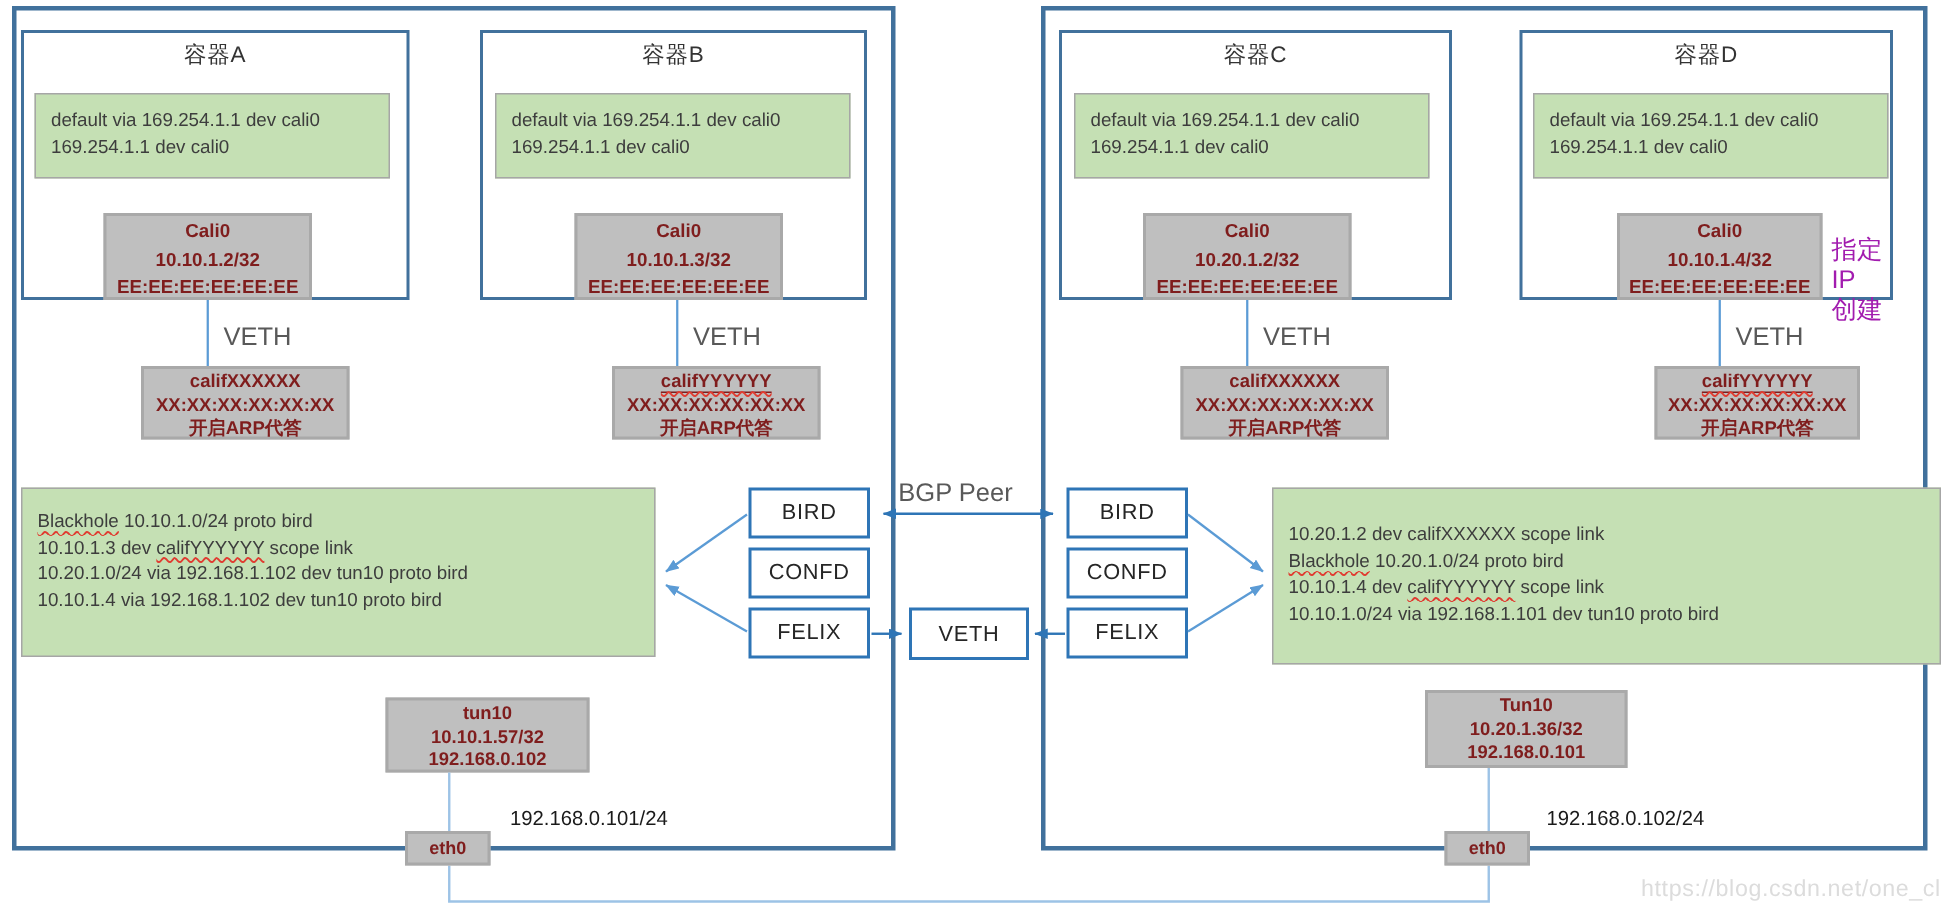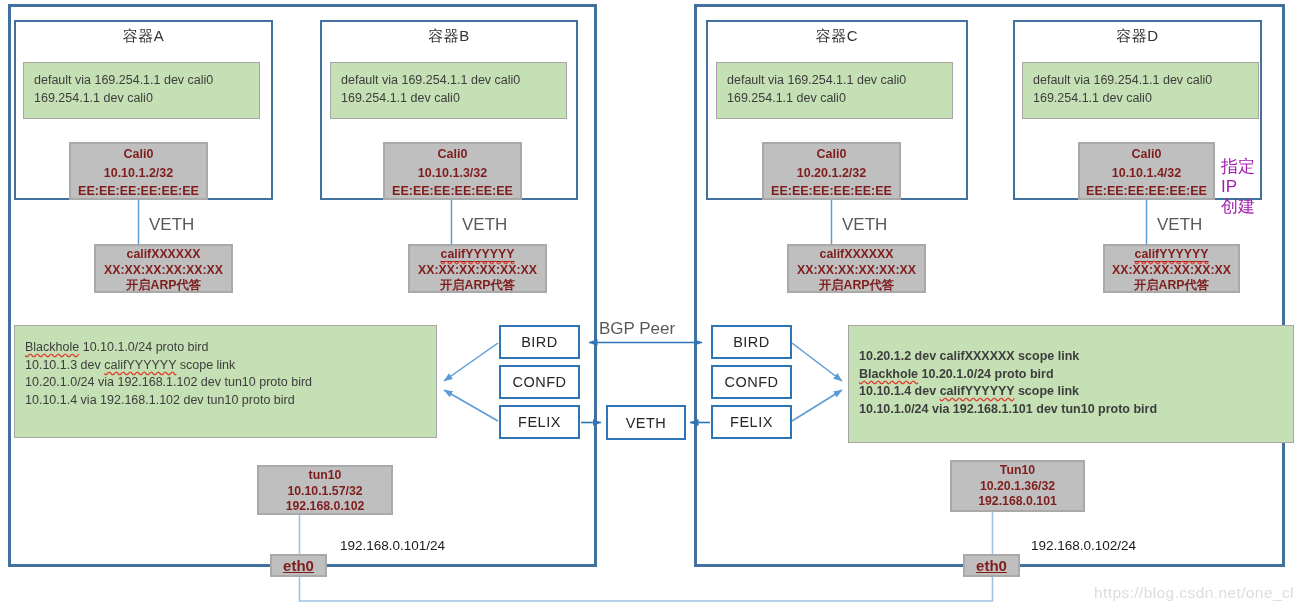--- a/index.html
+++ b/index.html
@@ -34,21 +34,21 @@
 
   .u  { text-decoration: underline; text-underline-offset:3px; }
   .sq { text-decoration: underline wavy #E03C31; text-decoration-skip-ink:none;
         text-underline-offset:2px; }
   .u .sq { text-decoration: underline wavy #E03C31; }
 
   .watermark { color:#dcdcdc; font-size:15.5px; letter-spacing:.4px; z-index:5; }
 
   #wires { position:absolute; left:0; top:0; width:1294px; height:612px;
            z-index:4; pointer-events:none; }
-  .eth { z-index:6; font-size:15px; line-height:19px; font-weight:600;text-decoration:underline; }
+  .eth { z-index:6; font-size:12px; line-height:19px; font-weight:600; }
 </style>
 </head>
 <body>
 
 <div id="canvas">
 
   <div class="abs host" style="left:8px; top:4px; width:589px; height:563px;"></div>
   <div class="abs host" style="left:694px; top:4px; width:591px; height:563px;"></div>
 
   <div class="abs cbox" style="left:14px; top:20px; width:259px; height:180px;">
@@ -130,21 +130,21 @@
     <div>XX:XX:XX:XX:XX:XX</div>
     <div>开启ARP代答</div>
   </div>
 
   <div class="abs greenbox rt rt-left" style="left:14px; top:325px; width:423px; height:113px;">
     <div class="spell"><span class="sq">Blackhole</span> 10.10.1.0/24  proto bird</div>
     <div class="spell">10.10.1.3 dev <span class="sq">califYYYYYY</span>  scope link</div>
     <div class="spell">10.20.1.0/24 via 192.168.1.102 dev tun10 proto bird</div>
     <div class="spell">10.10.1.4 via 192.168.1.102 dev tun10 proto bird</div>
   </div>
-  <div class="abs greenbox rt rt-right" style="left:848px; top:325px; width:446px; height:118px;font-weight:bold;">
+  <div class="abs greenbox rt rt-right" style="left:848px; top:325px; width:446px; height:118px;">
     <div class="spell">10.20.1.2 dev califXXXXXX  scope link</div>
     <div class="spell"><span class="sq">Blackhole</span> 10.20.1.0/24  proto bird</div>
     <div class="spell">10.10.1.4 dev <span class="sq">califYYYYYY</span>  scope link</div>
     <div class="spell">10.10.1.0/24 via 192.168.1.101 dev tun10 proto bird</div>
   </div>
 
   <div class="abs daemon" style="left:499px; top:325px; width:81px; height:34px;">BIRD</div>
   <div class="abs daemon" style="left:499px; top:365px; width:81px; height:34px;">CONFD</div>
   <div class="abs daemon" style="left:499px; top:405px; width:81px; height:34px;">FELIX</div>
 

